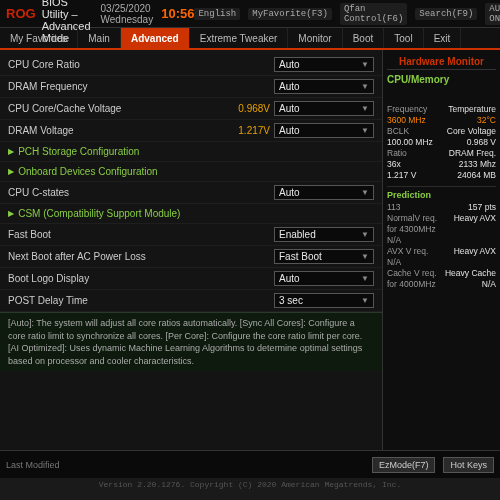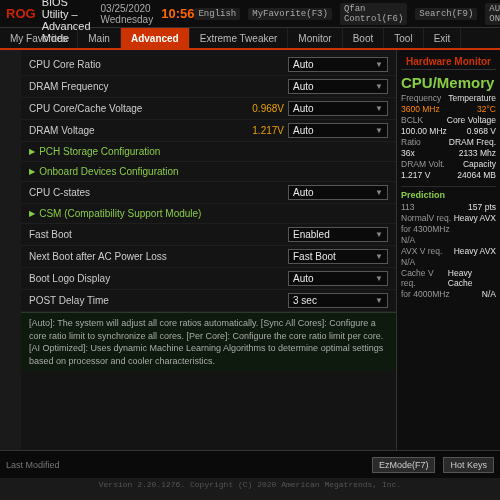--- a/index.html
+++ b/index.html
@@ -77,21 +77,20 @@
     .nav-tab.active {
       background: #cc3300;
       color: #fff;
       font-weight: bold;
     }
 
     
     .main-layout {
       display: flex;
       height: calc(500px - 28px - 22px - 22px - 28px);
-      padding-left: 21px;
     }
 
     
     .left-content {
       flex: 1;
       background: #141414;
       overflow: hidden;
       padding: 4px 0;
     }
 
@@ -151,42 +150,42 @@
       background: #0d1a0d;
       border-top: 1px solid #2a3a2a;
       padding: 4px 8px;
       font-size: 9px;
       color: #aaa;
       line-height: 1.4;
     }
 
     
     .right-panel {
-      width: 104px;
+      width: 118px;
       background: #0e0e0e;
       border-left: 1px solid #333;
       padding: 4px;
     }
     .hw-monitor-title {
       color: #cc3300;
       font-size: 10px;
       font-weight: bold;
       text-align: center;
       padding: 2px;
       border-bottom: 1px solid #333;
       margin-bottom: 4px;
     }
     .hw-section {
       margin-bottom: 6px;
     }
     .hw-section-title {
       color: #88cc44;
-      font-size: 15px;
-      font-weight: bold;
-      margin-bottom: 2px;
+      font-size: 10px;
+      font-weight: bold;
+      margin-bottom: 19px;
     }
     .hw-row {
       display: flex;
       justify-content: space-between;
       font-size: 8.5px;
       margin-bottom: 1px;
     }
     .hw-label {
       color: #999;
     }
@@ -406,24 +405,20 @@
       <div class="hw-row">
         <span class="hw-label">Ratio</span>
         <span class="hw-value">DRAM Freq.</span>
       </div>
       <div class="hw-row">
         <span class="hw-value">36x</span>
         <span class="hw-value">2133 Mhz</span>
       </div>
 
       <div class="hw-row">
-        <span class="hw-label">DRAM Volt.</span>
-        <span class="hw-value">Capacity</span>
-      </div>
-      <div class="hw-row">
         <span class="hw-value">1.217 V</span>
         <span class="hw-value">24064 MB</span>
       </div>
     </div>
 
     <hr class="hw-divider">
 
     <div class="hw-section">
       <div class="prediction-title">Prediction</div>
       <div class="hw-row">

